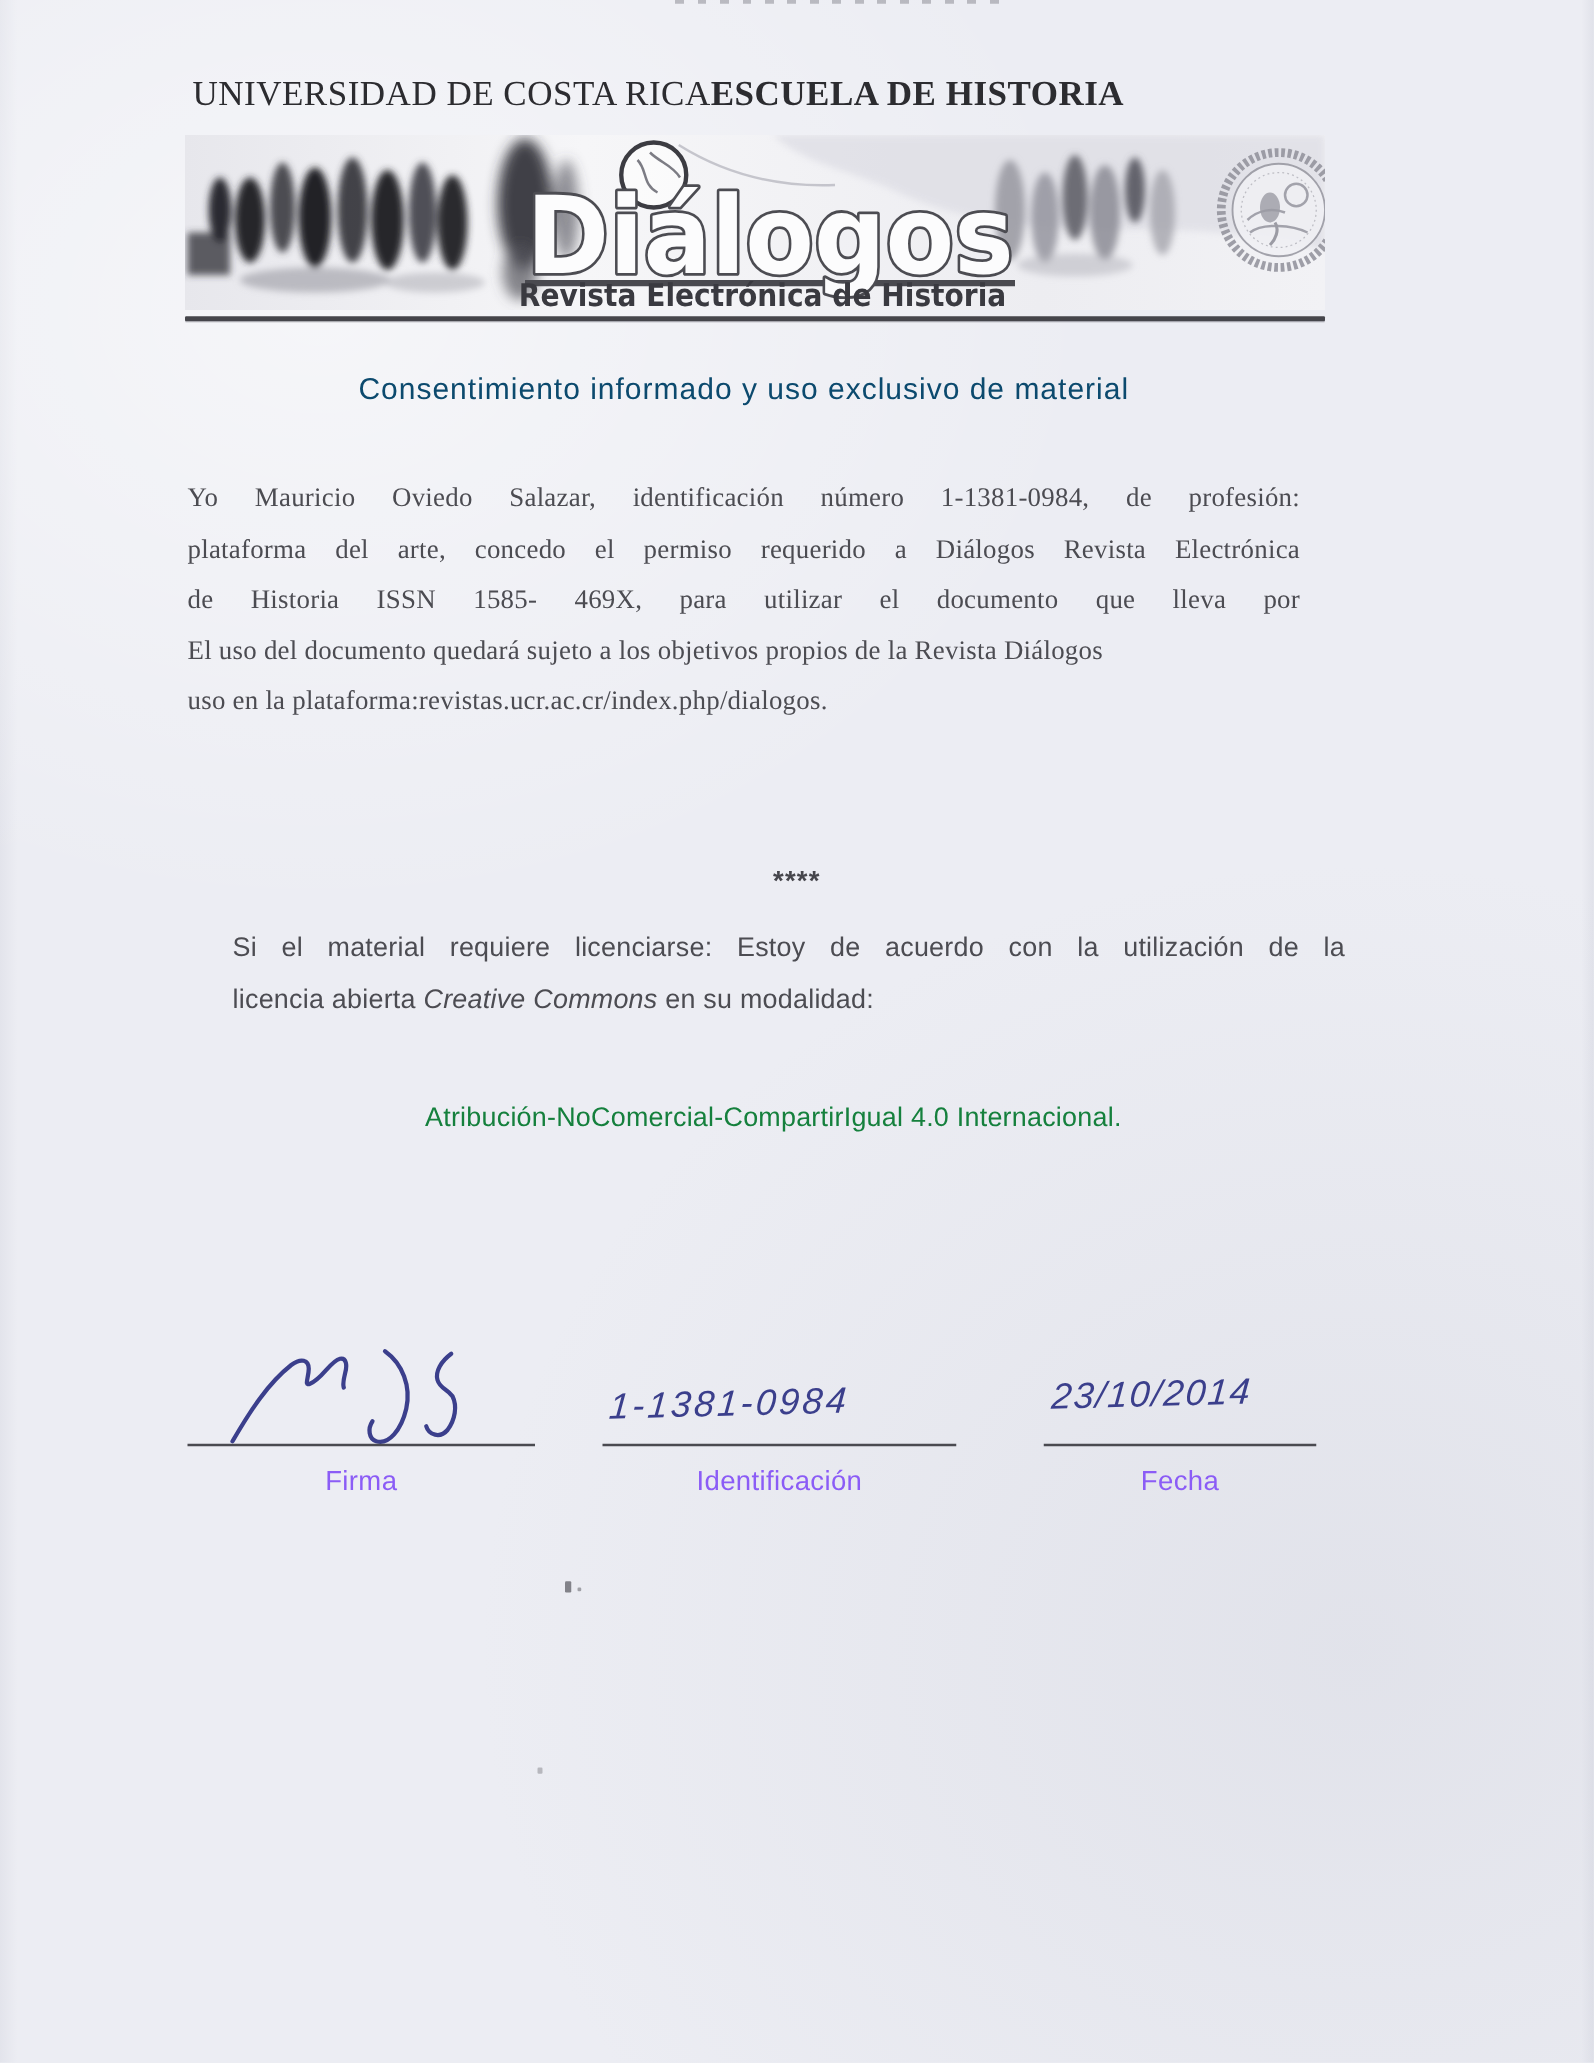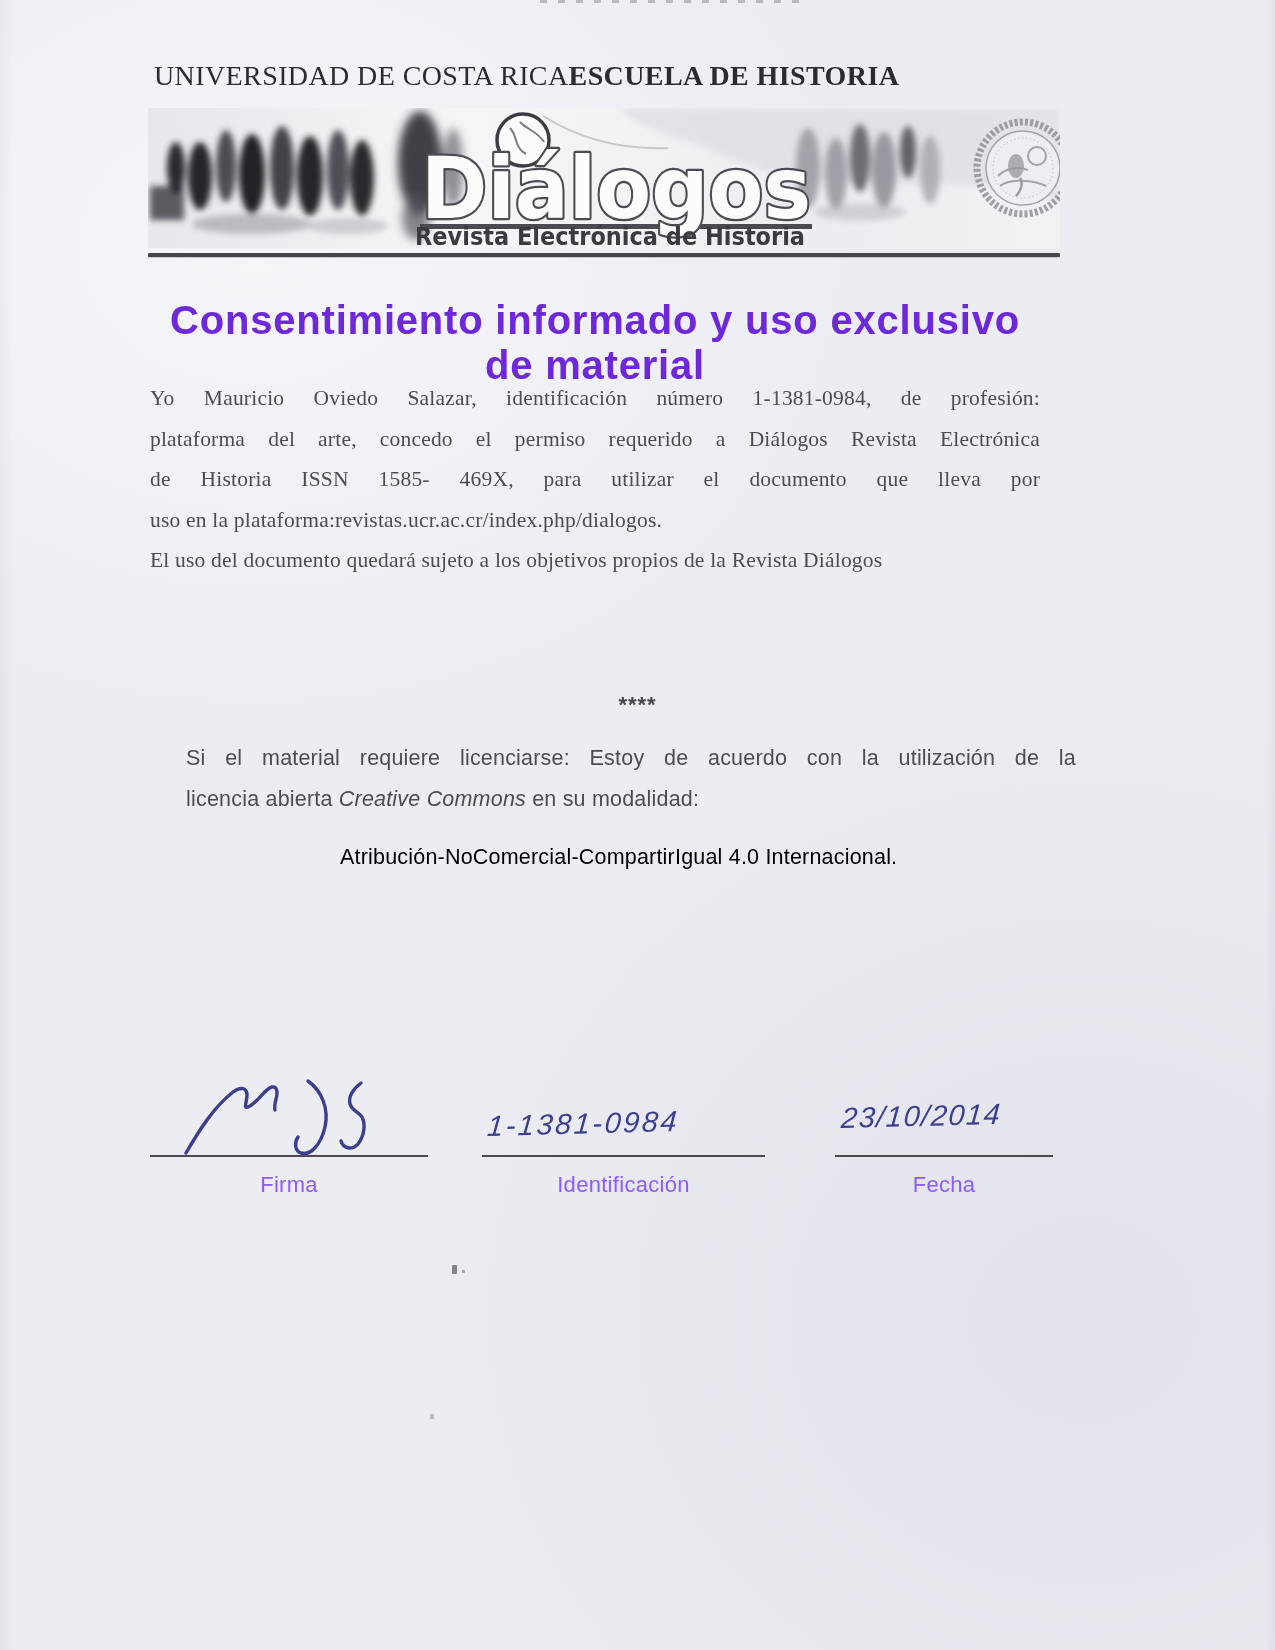--- a/index.html
+++ b/index.html
@@ -22,34 +22,34 @@
     font-size:28px; color:#2c2c30; letter-spacing:.4px; white-space:nowrap;
   }
   .doc-header .bold{font-weight:bold;text-align:right;}
   
   .banner{ left:148px; top:108px; width:912px; height:140px; }
   .banner svg{display:block;}
   .banner-rule{ left:148px; top:253px; width:912px; height:4px; background:#45454b; border-radius:1px; box-shadow:0 1px 0 rgba(80,80,90,.25);}
   
   .doc-title{
     left:150px; top:298px; width:890px; text-align:center;
-    font-size:40px; letter-spacing:.8px; color:#6d28d9; font-weight:700;
+    font-size:24px; letter-spacing:.8px; color:#0c4a6e; font-weight:400;
   }
   
   .consent{ left:150px; top:378px; width:890px; font-size:21.5px; letter-spacing:.2px; color:#4c4c52; }
   .consent .pline{ height:40.5px; line-height:40.5px; white-space:nowrap;font-family:Liberation Serif, serif;}
   .consent .pline.just{ white-space:normal; text-align:justify; text-align-last:justify; }
   .it{ font-style:italic; }
   
   .stars{ left:0; top:692px; width:1275px; text-align:center; font-size:22px; font-weight:bold; color:#46464c; letter-spacing:1px;}
   
   .license{ left:150px; top:738px; width:890px; font-size:21.5px; letter-spacing:.2px; color:#4c4c52;margin-left:36px;}
   .license .pline{ height:40.5px; line-height:40.5px; white-space:nowrap;}
   .license .pline.just{ white-space:normal; text-align:justify; text-align-last:justify;}
-  .modality{ left:340px; top:845px; width:700px; font-size:21.5px; letter-spacing:.2px; color:#000000;}
+  .modality{ left:340px; top:882px; width:700px; font-size:21.5px; letter-spacing:.2px; color:#15803d;}
   
   .sig-line{ height:0; border-top:2px solid #4a4a50; top:1155px;}
   .sig-line.l1{ left:150px; width:278px;}
   .sig-line.l2{ left:482px; width:283px;}
   .sig-line.l3{ left:835px; width:218px;}
   .sig-label{ top:1172px; font-size:22px; letter-spacing:.3px; color:#8b5cf6; text-align:center;}
   .sig-label.f1{ left:150px; width:278px;}
   .sig-label.f2{ left:482px; width:283px;}
   .sig-label.f3{ left:835px; width:218px;}
   .handwriting{
@@ -149,22 +149,22 @@
   </svg>
 </div>
 <div class="abs banner-rule"></div>
 
 <div class="abs doc-title">Consentimiento informado y uso exclusivo de material</div>
 
 <div class="abs consent">
   <div class="pline just">Yo Mauricio Oviedo Salazar, identificación número 1-1381-0984, de profesión:</div>
   <div class="pline just">plataforma del arte, concedo el permiso requerido a Diálogos Revista Electrónica</div>
   <div class="pline just">de Historia ISSN 1585- 469X, para utilizar el documento que lleva por</div>
+  <div class="pline">El uso del documento quedará sujeto a los objetivos propios de la Revista Diálogos</div>
   <div class="pline">uso en la plataforma:revistas.ucr.ac.cr/index.php/dialogos.</div>
-  <div class="pline">El uso del documento quedará sujeto a los objetivos propios de la Revista Diálogos</div>
 </div>
 
 <div class="abs stars">****</div>
 
 <div class="abs license">
   <div class="pline just">Si el material requiere licenciarse: Estoy de acuerdo con la utilización de la</div>
   <div class="pline"><span>licencia abierta </span><span class="it">Creative Commons</span><span> en su modalidad:</span></div>
 </div>
 <div class="abs modality">Atribución-NoComercial-CompartirIgual 4.0 Internacional.</div>
 

